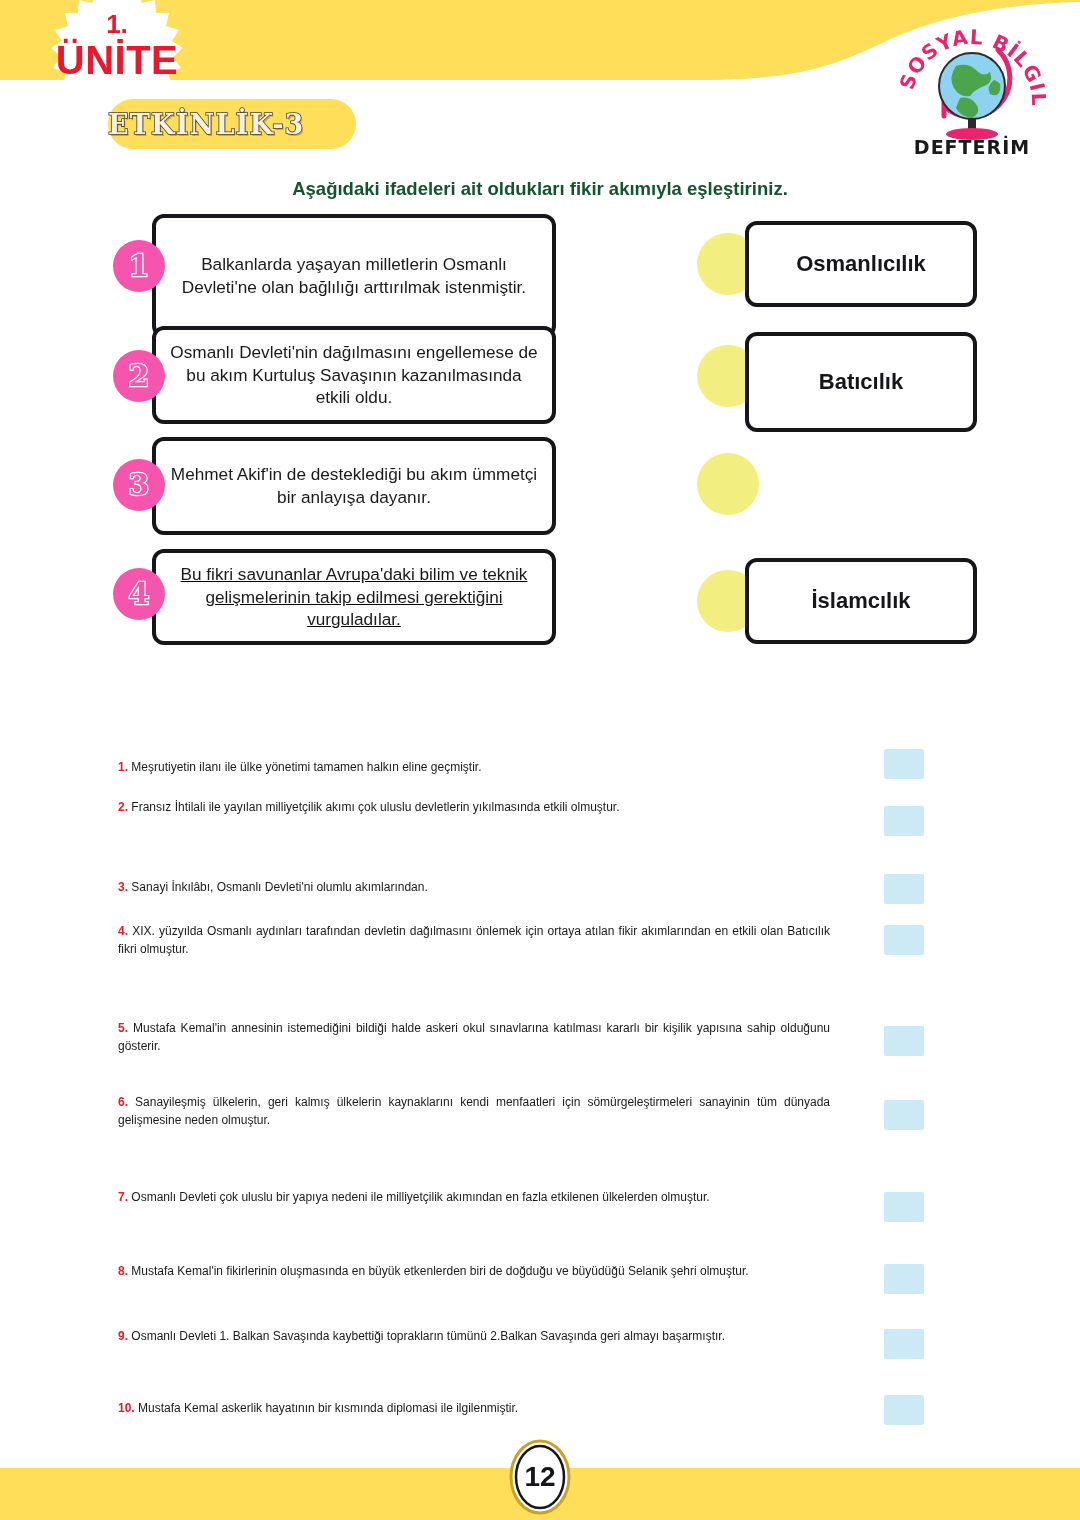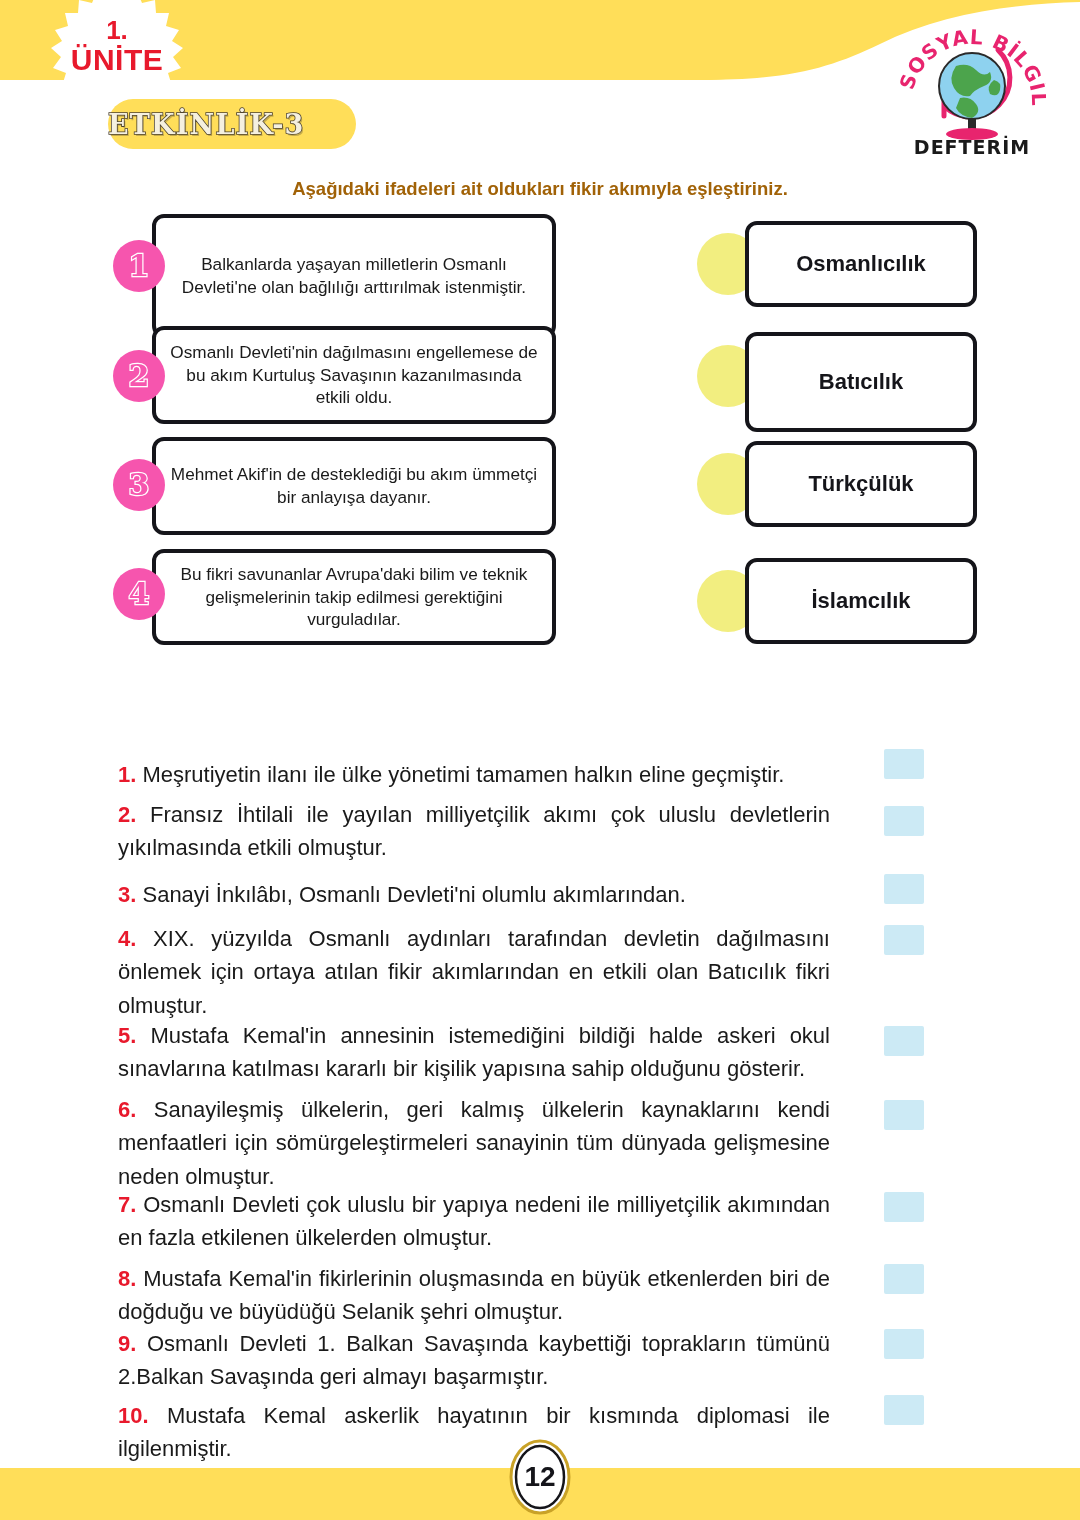--- a/index.html
+++ b/index.html
@@ -42,21 +42,21 @@
     flex-direction: column;
     align-items: center;
     justify-content: center;
     color: #e8192c;
     font-weight: bold;
     line-height: 1.05;
     padding-top: 12px;
     box-sizing: border-box;
   }
   .unit-burst .unit-num { font-size: 26px; }
-  .unit-burst .unit-word { font-size: 30px; letter-spacing: .5px; }
+  .unit-burst .unit-word { font-size: 40px; letter-spacing: .5px; }
 
   
   .logo {
     position: absolute;
     right: 34px; top: 6px;
     width: 148px; height: 150px;
   }
 
   
   .etkinlik-pill {
@@ -80,21 +80,21 @@
   }
 
   
   .prompt-a {
     position: absolute;
     left: 0; top: 178px;
     width: 1080px;
     text-align: center;
     font-size: 18.5px;
     font-weight: bold;
-    color: #a16207;
+    color: #14532d;
   }
 
   
   .match-area { position: absolute; left: 0; top: 0; width: 1080px; height: 660px; }
   .stmt-box {
     position: absolute;
     left: 152px;
     width: 404px;
     border: 4px solid #15151a;
     border-radius: 12px;
@@ -172,21 +172,21 @@
     display: inline-block;
     vertical-align: middle;
     margin: 0 2px;
   }
 
   .tf-list { position: absolute; left: 0; top: 0; width: 1080px; }
   .tf-item {
     position: absolute;
     left: 118px;
     width: 712px;
-    font-size: 22px;
+    font-size: 12px;
     line-height: 1.52;
     color: #1a1a1a;
     text-align: justify;
     text-justify: inter-word;
   }
   .tf-item .tf-num {
     color: #e8192c;
     font-weight: bold;
   }
   .tf-box {
@@ -294,38 +294,35 @@
     <div class="stmt-bullet" style="left:113px; top:459px;">
       <span class="bnum">3</span>
     </div>
     <div class="stmt-box" style="top:437px; height:98px;">
       <span class="stmt-text">Mehmet Akif'in de desteklediği bu akım ümmetçi bir anlayışa dayanır.</span>
     </div>
 
     <div class="stmt-bullet" style="left:113px; top:568px;">
       <span class="bnum">4</span>
     </div>
-    <div class="stmt-box" style="top:549px; height:96px;">
+    <div class="stmt-box" style="top:549px; height:96px;text-decoration:underline;">
       <span class="stmt-text">Bu fikri savunanlar Avrupa'daki bilim ve teknik gelişmelerinin takip edilmesi gerektiğini vurguladılar.</span>
     </div>
 
     <div class="target-dot" style="left:697px; top:233px;"></div>
     <div class="target-box" style="top:221px; height:86px;">
       <span class="target-text">Osmanlıcılık</span>
     </div>
 
     <div class="target-dot" style="left:697px; top:345px;"></div>
     <div class="target-box" style="top:332px; height:100px;">
       <span class="target-text">Batıcılık</span>
     </div>
 
     <div class="target-dot" style="left:697px; top:453px;"></div>
-    <div class="target-box" style="top:441px; height:86px;">
-      <span class="target-text">Türkçülük</span>
-    </div>
 
     <div class="target-dot" style="left:697px; top:570px;"></div>
     <div class="target-box" style="top:558px; height:86px;">
       <span class="target-text">İslamcılık</span>
     </div>
   </div>
 
 
   <div class="tf-list">
 

